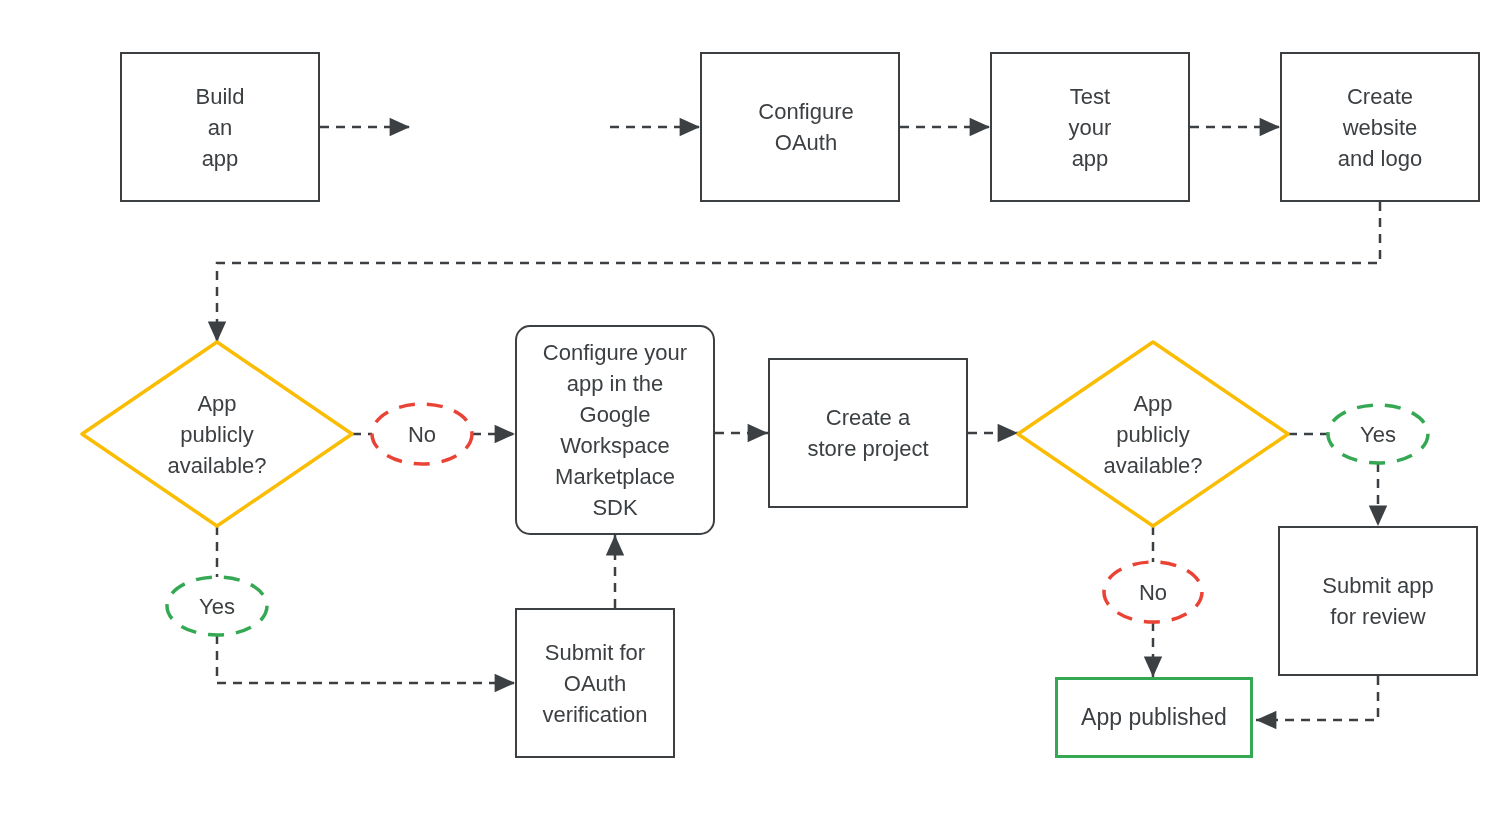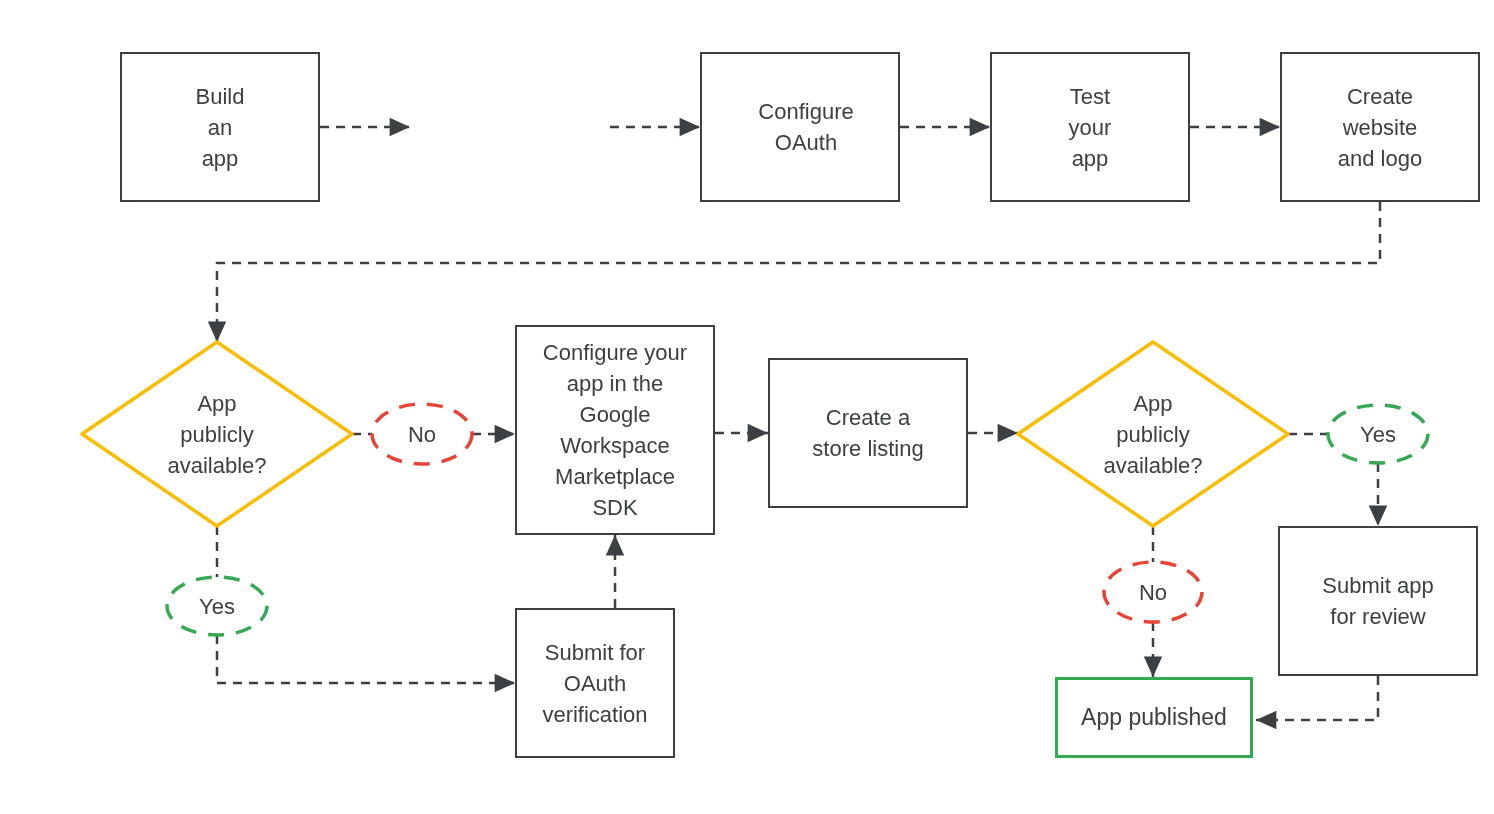--- a/index.html
+++ b/index.html
@@ -93,28 +93,28 @@
 app</div>
   <div class="node" style="left:660px; top:52px; width:200px; height:150px;padding-left:12px;">Configure
 OAuth</div>
   <div class="node" style="left:950px; top:52px; width:200px; height:150px;">Test
 your
 app</div>
   <div class="node" style="left:1240px; top:52px; width:200px; height:150px;">Create
 website
 and logo</div>
 
-  <div class="node" style="left:475px; top:325px; width:200px; height:210px;">Configure your
+  <div class="node" style="left:475px; top:325px; width:200px; height:210px;border-radius:15px;">Configure your
 app in the
 Google
 Workspace
 Marketplace
 SDK</div>
   <div class="node" style="left:728px; top:358px; width:200px; height:150px;">Create a
-store listing</div>
+store project</div>
   <div class="node" style="left:475px; top:608px; width:160px; height:150px;">Submit for
 OAuth
 verification</div>
   <div class="node published" style="left:1015px; top:677px; width:198px; height:81px;">App published</div>
   <div class="node" style="left:1238px; top:526px; width:200px; height:150px;">Submit app
 for review</div>
 
   <div class="floating-label" style="left:77px; top:386px; width:200px; height:96px;">App
 publicly
 available?</div>

